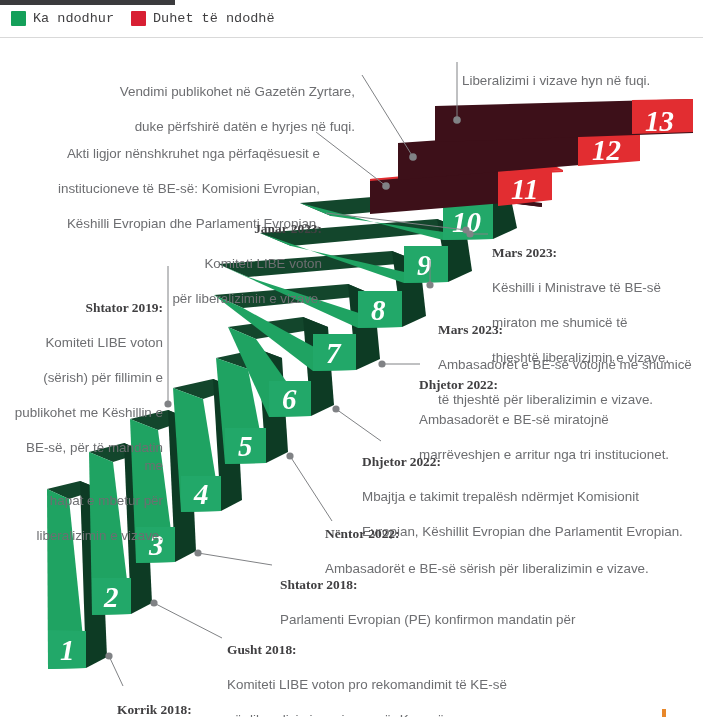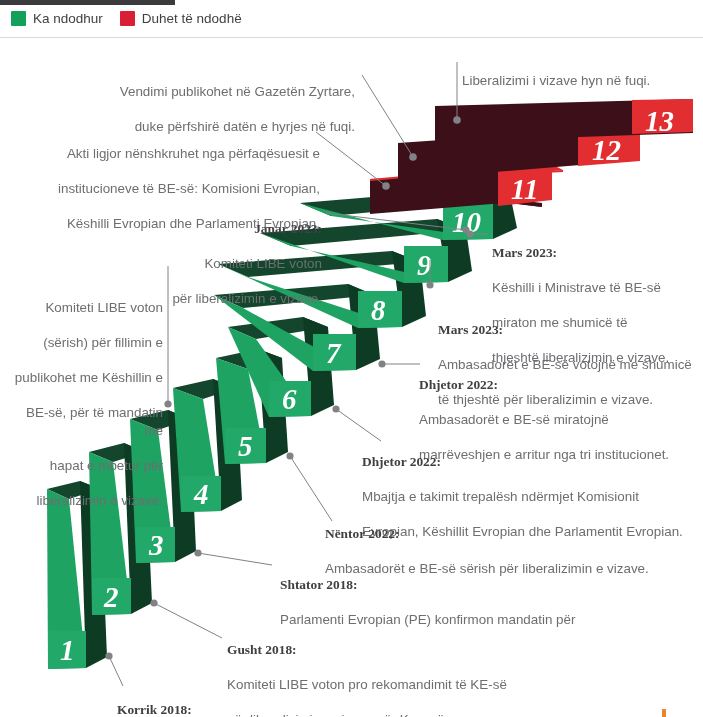--- a/index.html
+++ b/index.html
@@ -20,21 +20,21 @@
   }
 
   
   .legend{
     position:absolute;left:11px;top:11px;
     display:flex;align-items:center;gap:17px;
     font-size:13.5px;
   }
   .legend-item{display:flex;align-items:center;gap:7px;}
   .swatch{width:15px;height:15px;display:block;border-radius:1px;}
-  .legend-label{color:#414042;font-size:13.5px;line-height:1;}
+  .legend-label{color:#414042;font-size:13.5px;line-height:1;font-family:Liberation Mono, monospace;}
 
   .legend-rule{
     position:absolute;left:0;top:37px;width:703px;height:1px;
     background:#d9d9d9;
   }
 
   
   svg.stage{position:absolute;left:0;top:0;width:703px;height:717px;}
 
   
@@ -278,20 +278,21 @@
     <div>Mbajtja e takimit trepalësh ndërmjet Komisionit</div>
     <div>Evropian, Këshillit Evropian dhe Parlamentit Evropian.</div>
   </div>
 
   <div class="anno left" style="left:325px;top:507px;width:372px;">
     <div class="ttl">Nëntor 2022:</div>
     <div>Ambasadorët e BE-së sërish për liberalizimin e vizave.</div>
   </div>
 
   <div class="anno right" style="left:8px;top:281px;width:155px;">
+    <div class="ttl">Shtator 2019:</div>
     <div>Komiteti LIBE voton</div>
     <div>(sërish) për fillimin e</div>
     <div>publikohet me Këshillin e</div>
     <div>BE-së, për të mandatin me</div>
     <div>hapat e mbetur për</div>
     <div>liberalizimin e vizave.</div>
   </div>
 
   <div class="anno left" style="left:280px;top:558px;width:420px;">
     <div class="ttl">Shtator 2018:</div>

